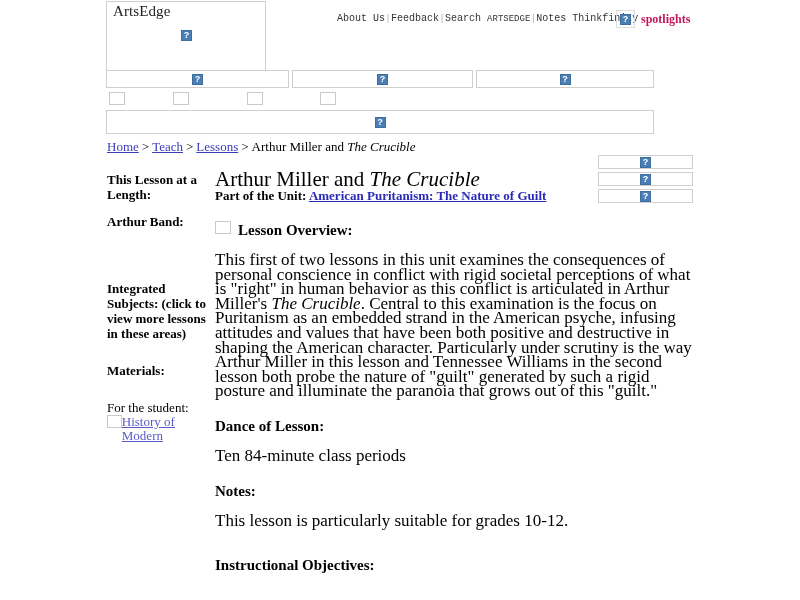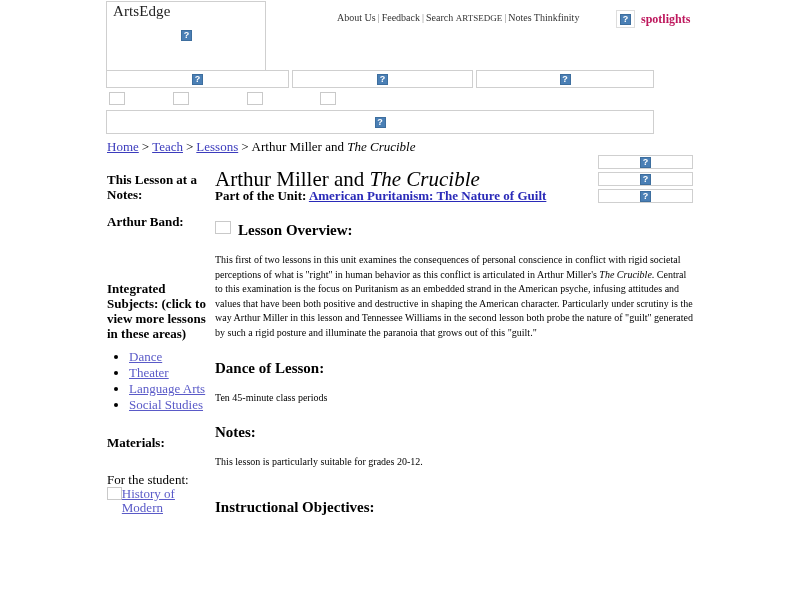--- a/index.html
+++ b/index.html
@@ -102,20 +102,21 @@
     left: 337px;
     top: 12px;
     font-family: "Liberation Serif", serif;
     font-size: 10px;
     color: #333;
     white-space: nowrap;
   }
   .toplinks a {
     color: #333;
     text-decoration: none;
+    font-family: Liberation Mono, monospace;
   }
   .toplinks .sep { color: #888; padding: 0 2px; }
   .smallcaps { font-size: 9px; }
 
   .spotlights-wrap {
     position: absolute;
     left: 616px;
     top: 10px;
     display: flex;
     align-items: center;
@@ -286,21 +287,21 @@
     line-height: 18px;
     color: #000;
   }
   .sec-with-box {
     display: flex;
     align-items: flex-start;
     gap: 7px;
   }
   p.body {
     margin: 0;
-    font-size: 10px;
+    font-size: 17px;
     line-height: 14.6px;
     color: #000;
   }
   p.body i { font-style: italic; }
 
   .gap-a { height: 18px; }
   .gap-b { height: 10px; }
   .gap-c { height: 14px; }
 </style>
 </head>
@@ -365,35 +366,29 @@
     <div class="ph-box">
       <span class="broken-img"></span>
     </div>
     <div class="ph-box">
       <span class="broken-img"></span>
     </div>
   </div>
 
   <div class="sidebar">
     <div class="side-block">
-      <span class="side-label">This Lesson at a Notes:</span>
+      <span class="side-label">This Lesson at a Length:</span>
     </div>
     <div style="height:12px"></div>
     <div class="side-block">
       <span class="side-label">Arthur Band:</span>
     </div>
     <div style="height:52px"></div>
     <div class="side-block">
       <span class="side-label">Integrated Subjects: (click to view more lessons in these areas)</span>
-      <ul class="subj-list">
-        <li><a href="#">Dance</a></li>
-        <li><a href="#">Theater</a></li>
-        <li><a href="#">Language Arts</a></li>
-        <li><a href="#">Social Studies</a></li>
-      </ul>
     </div>
     <div style="height:22px"></div>
     <div class="side-block">
       <span class="side-label">Materials:</span>
     </div>
     <div style="height:22px"></div>
     <div class="side-block">
       <div class="student-label">For the student:</div>
       <div class="student-item">
         <span class="ph-small"></span>
@@ -414,27 +409,27 @@
     </div>
 
     <div class="gap-c"></div>
 
     <p class="body"><span>This first of two lessons in this unit examines the consequences of personal conscience in conflict with rigid societal perceptions of what is "right" in human behavior as this conflict is articulated in Arthur Miller's </span><i>The Crucible</i><span>. Central to this examination is the focus on Puritanism as an embedded strand in the American psyche, infusing attitudes and values that have been both positive and destructive in shaping the American character. Particularly under scrutiny is the way Arthur Miller in this lesson and Tennessee Williams in the second lesson both probe the nature of "guilt" generated by such a rigid posture and illuminate the paranoia that grows out of this "guilt."</span></p>
 
     <div class="gap-a"></div>
 
     <h2 class="sec">Dance of Lesson:</h2>
     <div class="gap-c"></div>
-    <p class="body">Ten 45-minute class periods</p>
+    <p class="body">Ten 84-minute class periods</p>
 
     <div class="gap-a"></div>
 
     <h2 class="sec">Notes:</h2>
     <div class="gap-c"></div>
-    <p class="body">This lesson is particularly suitable for grades 20-12.</p>
+    <p class="body">This lesson is particularly suitable for grades 10-12.</p>
 
     <div class="gap-a"></div>
     <div class="gap-b"></div>
 
     <h2 class="sec">Instructional Objectives:</h2>
   </div>
 
 </div>
 
 </body></html>

